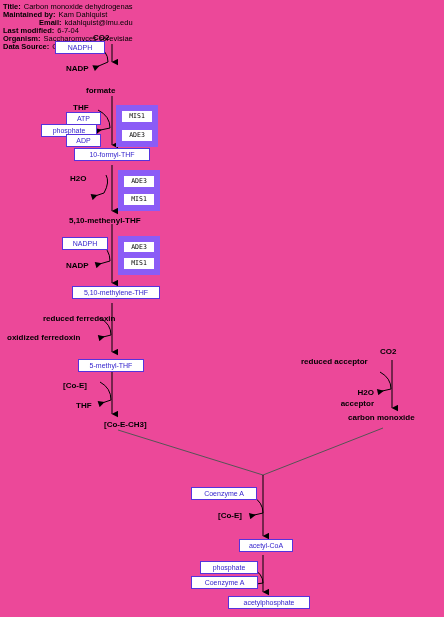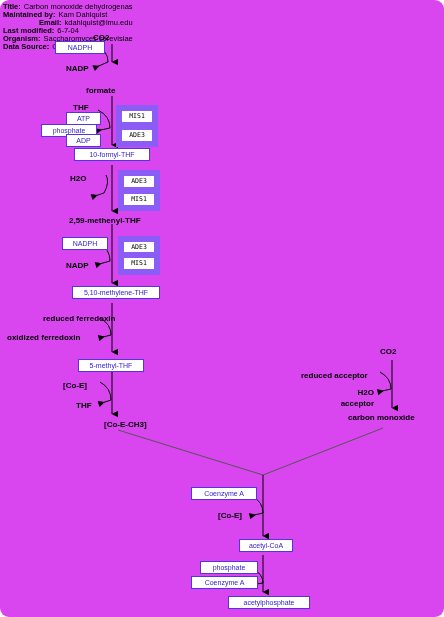--- a/index.html
+++ b/index.html
@@ -4,24 +4,23 @@
 <style>
   html, body {
     margin: 0;
     padding: 0;
     background: #ffffff;
   }
   #canvas {
     position: relative;
     width: 444px;
     height: 617px;
-    background: #d946ef;
+    background: #ec4899;
     font-family: "Liberation Sans", sans-serif;
     overflow: hidden;
-    border-radius: 9px;
   }
 
   
   .hdr-line {
     position: absolute;
     left: 3px;
     font-size: 7.5px;
     line-height: 8px;
     color: #000000;
     white-space: nowrap;
@@ -165,38 +164,38 @@
   <div class="mbox" style="left:66px; top:112px; width:33px;">ATP</div>
   <div class="mbox" style="left:41px; top:124px; width:54px;">phosphate</div>
   <div class="mbox" style="left:66px; top:134px; width:33px;">ADP</div>
   <div class="ebox" style="left:116px; top:105px; width:30px;">MIS1</div>
   <div class="ebox" style="left:116px; top:124px; width:30px;">ADE3</div>
   <div class="mbox" style="left:74px; top:148px; width:74px;">10-formyl-THF</div>
 
   <div class="lbl" style="left:70px; top:174px;">H2O</div>
   <div class="ebox" style="left:118px; top:170px; width:30px;">ADE3</div>
   <div class="ebox" style="left:118px; top:188px; width:30px;">MIS1</div>
-  <div class="lbl" style="left:69px; top:216px;">2,59-methenyl-THF</div>
+  <div class="lbl" style="left:69px; top:216px;">5,10-methenyl-THF</div>
 
   <div class="mbox" style="left:62px; top:237px; width:44px;">NADPH</div>
   <div class="ebox" style="left:118px; top:236px; width:30px;">ADE3</div>
   <div class="ebox" style="left:118px; top:252px; width:30px;">MIS1</div>
   <div class="lbl" style="left:66px; top:261px;">NADP</div>
   <div class="mbox" style="left:72px; top:286px; width:86px;">5,10-methylene-THF</div>
 
   <div class="lbl" style="left:7px; top:314px;padding-left:36px;">reduced ferredoxin</div>
   <div class="lbl" style="left:7px; top:333px;">oxidized ferredoxin</div>
   <div class="mbox" style="left:78px; top:359px; width:64px;">5-methyl-THF</div>
 
   <div class="lbl" style="left:63px; top:381px;">[Co-E]</div>
   <div class="lbl" style="left:76px; top:401px;">THF</div>
   <div class="lbl" style="left:104px; top:420px;">[Co-E-CH3]</div>
 
   <div class="lbl" style="left:380px; top:347px;">CO2</div>
-  <div class="lbl" style="left:301px; top:371px;">reduced acceptor</div>
+  <div class="lbl" style="left:301px; top:357px;">reduced acceptor</div>
   <div class="lbl lbl-r" style="left:322px; top:388px; width:52px;">H2O</div>
   <div class="lbl lbl-r" style="left:322px; top:399px; width:52px;">acceptor</div>
   <div class="lbl" style="left:348px; top:413px;text-align:right;">carbon monoxide</div>
 
   <div class="mbox" style="left:191px; top:487px; width:64px;">Coenzyme A</div>
   <div class="lbl" style="left:218px; top:511px;">[Co-E]</div>
 
   <div class="mbox" style="left:239px; top:539px; width:52px;">acetyl-CoA</div>
   <div class="mbox" style="left:200px; top:561px; width:56px;">phosphate</div>
   <div class="mbox" style="left:191px; top:576px; width:65px;">Coenzyme A</div>

